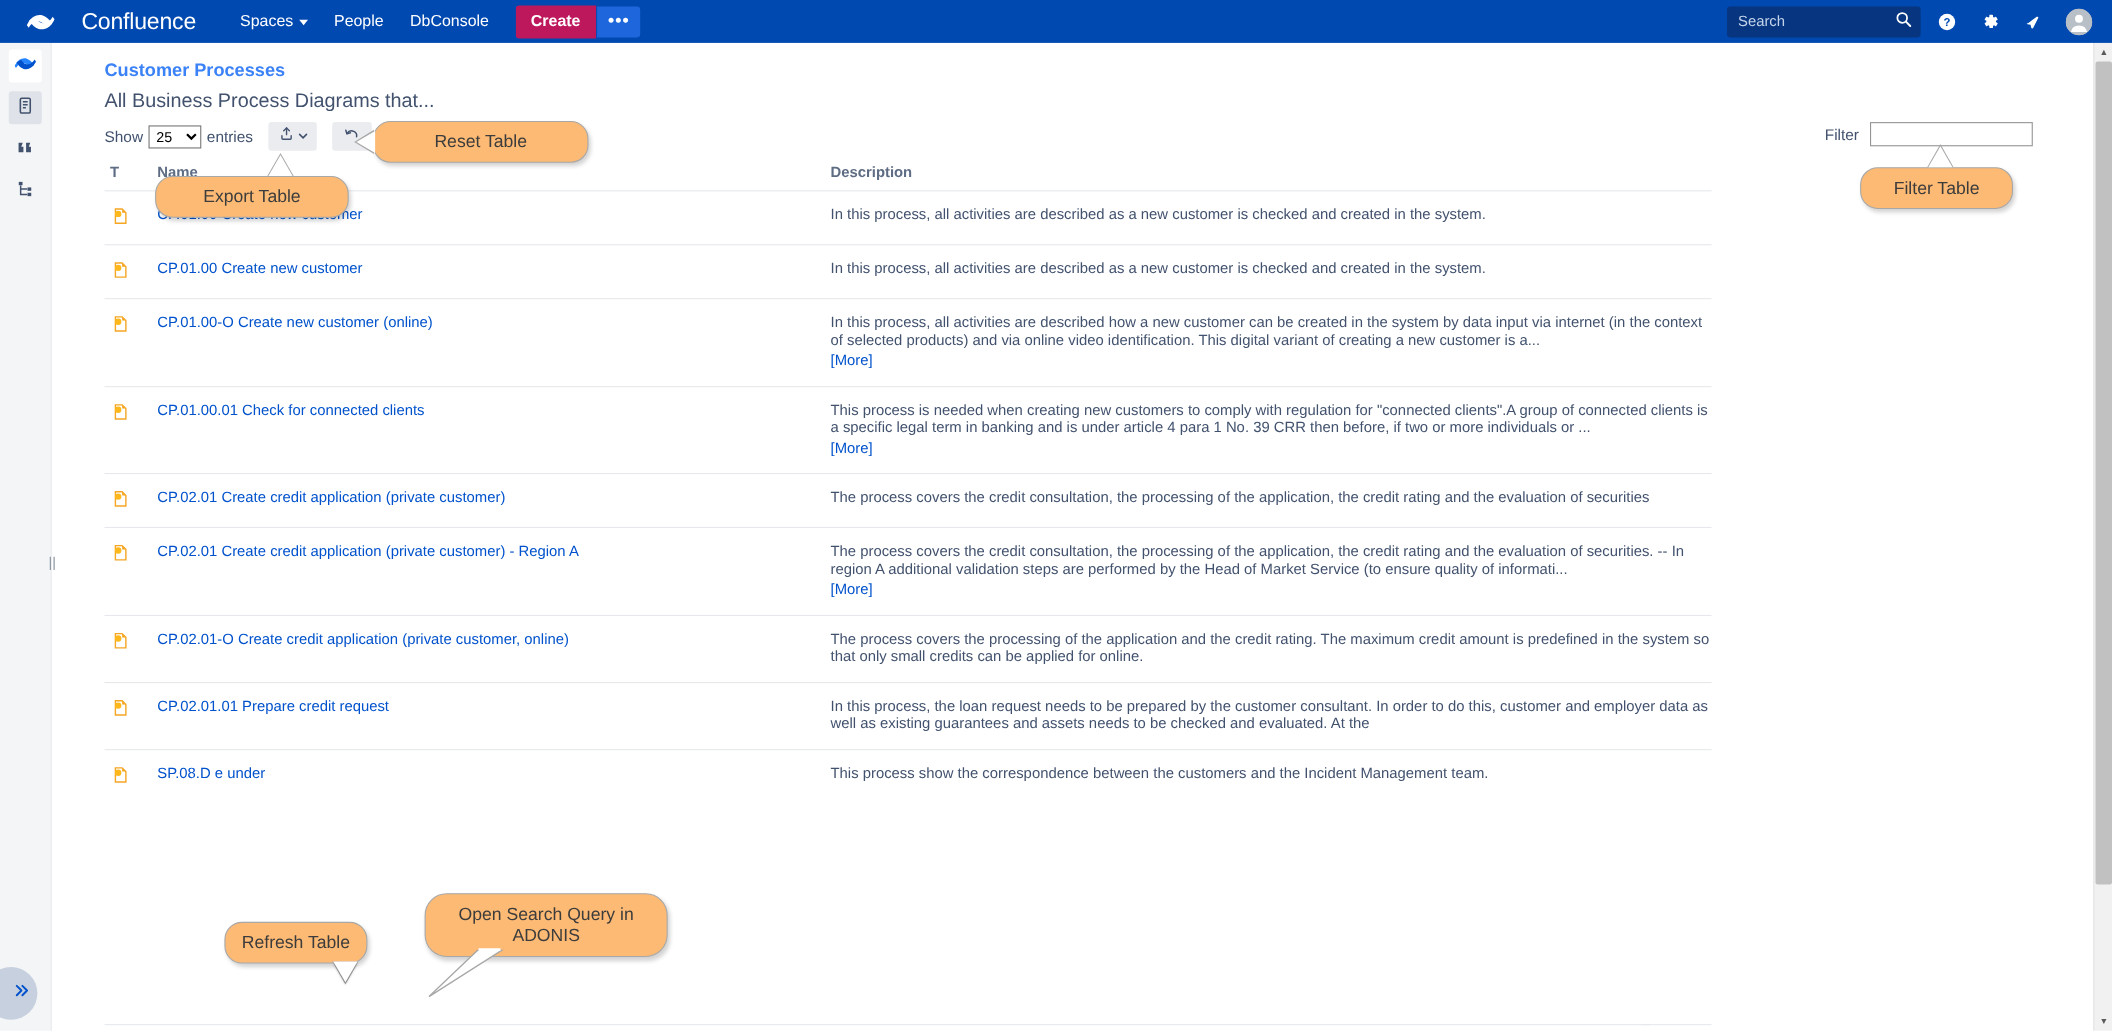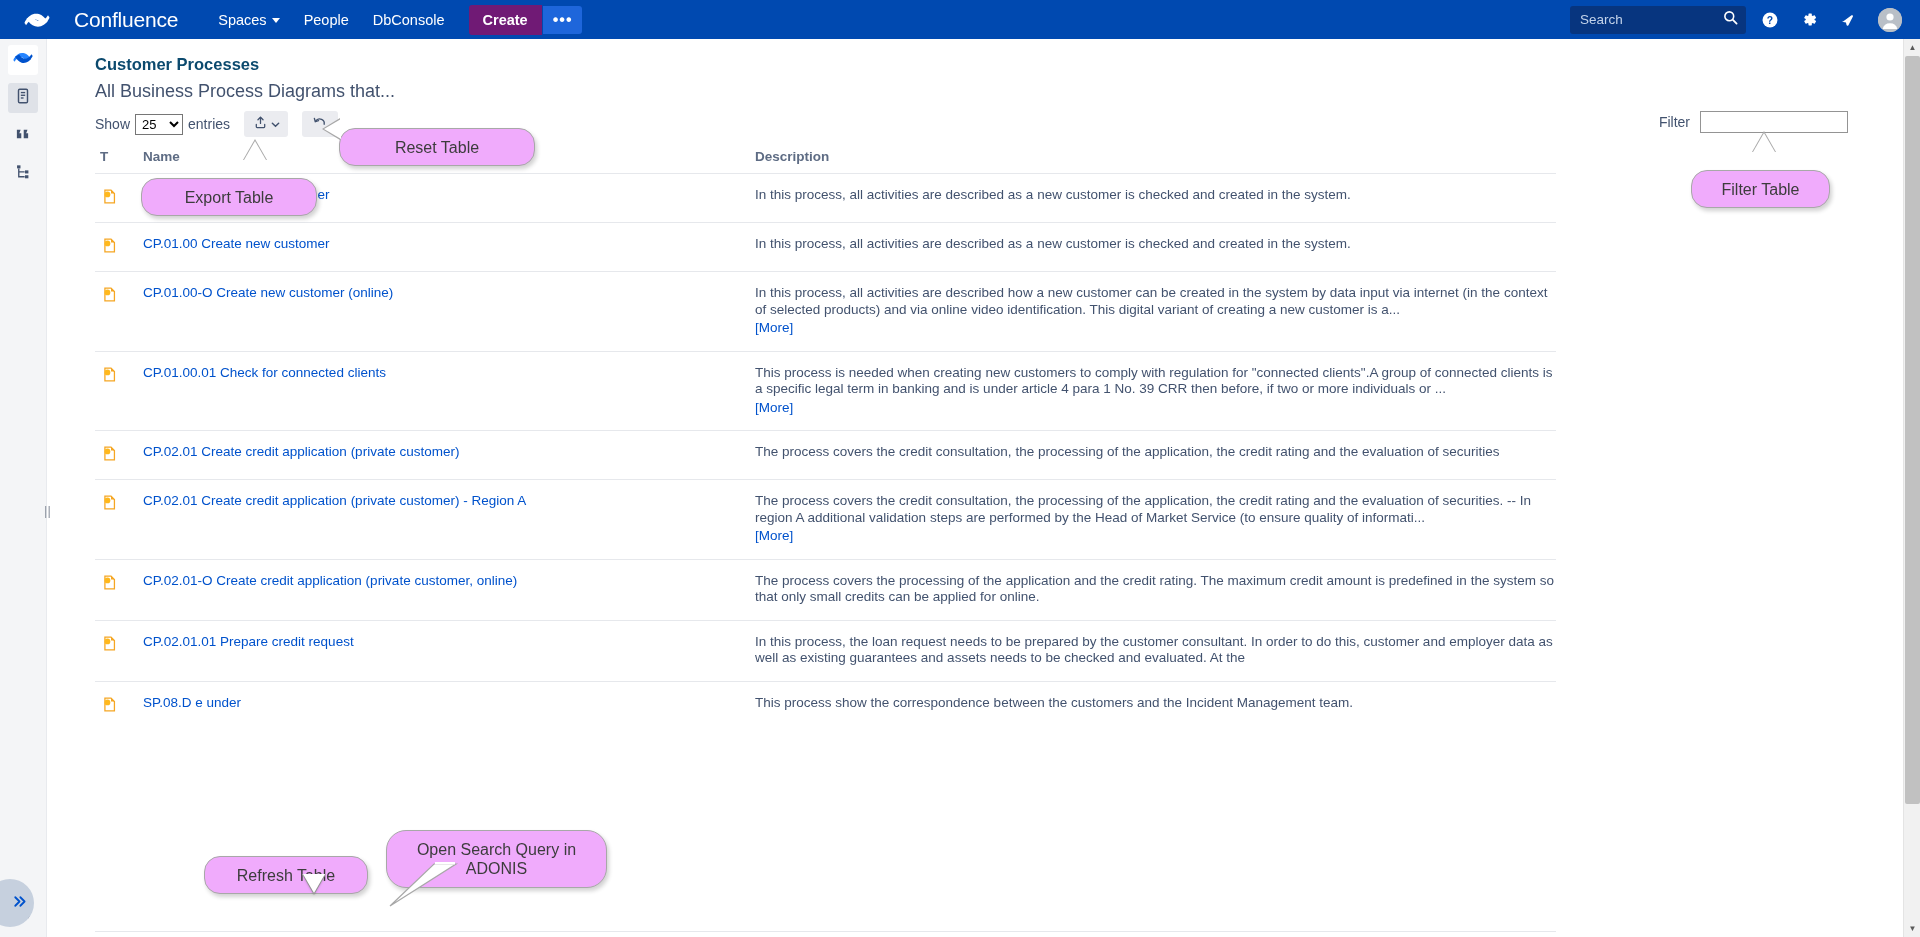--- a/index.html
+++ b/index.html
@@ -34,21 +34,21 @@
   .nav-item {
     color: #fff; font-size: 14.5px; padding: 7px 12px;
     display:flex; align-items:center; gap:5px; cursor: pointer;
     border-radius: 3px;
   }
   .caret-down {
     width:0;height:0;border-left:4px solid transparent;border-right:4px solid transparent;
     border-top:5px solid #fff; display:inline-block; margin-top:2px;
   }
   .create-btn {
-    background:#701a75; color:#fff; font-size:14.5px; font-weight:700;
+    background:#be185d; color:#fff; font-size:14.5px; font-weight:700;
     padding: 7px 14px; margin-left: 12px; border-radius: 3px 0 0 3px; cursor:pointer;
   }
   .create-more {
     background:#1E66DB; color:#fff; font-size:16px; font-weight:700;
     padding: 7px 10px; border-radius: 0 3px 3px 0; cursor:pointer;
     border-left: 1px solid #0049B0; letter-spacing:1px; line-height:14px;
   }
   .nav-right {
     margin-left:auto; display:flex; align-items:center; gap: 9px; margin-right: 18px;
   }
@@ -90,21 +90,21 @@
     display:flex;align-items:center;justify-content:center; color:#8d94a0; font-size:13px;
   }
 
   
   #main {
     position:absolute; top:39px; left:47px; width: 1861px; height: 898px;
     background:#fff; overflow:hidden;
   }
   #page-title {
     position:absolute; left:48px; top:16px;
-    font-size:16.5px; font-weight:700; color:#0c4a6e;
+    font-size:16.5px; font-weight:700; color:#3b82f6;
   }
   #page-sub {
     position:absolute; left:48px; top:42px;
     font-size:18px; color:#42526E;
   }
 
   
   #toolbar { position:absolute; left:48px; top:72px; display:flex; align-items:center; gap:0; }
   .show-label { font-size:14px; color:#42526E; }
   select.len {
@@ -166,25 +166,25 @@
     width:17px;height:17px;display:flex;align-items:center;justify-content:center;
     color:#5a5a5a;font-size:8px; cursor:pointer;
   }
   #sb-thumb {
     position:absolute; top:17px; left:1px; width:15px; height:748px;
     background:#c1c1c1; border-radius:2px; cursor:pointer;
   }
 
   
   .callout {
-    position:absolute; background:#f0abfc; border:1px solid #a8a8a8;
+    position:absolute; background:#fdba74; border:1px solid #a8a8a8;
     border-radius:16px; color:#3c3c3c; font-size:16px;
     display:flex; align-items:center; justify-content:center; text-align:center;
     box-shadow: 2px 3px 4px rgba(0,0,0,.18);
-    z-index: 50; padding: 6px 14px; line-height:19px;margin-top:18px;
+    z-index: 50; padding: 6px 14px; line-height:19px;
   }
   .tip {
     position:absolute; width:0;height:0; z-index:51;
   }
   
   .tail-down::after {
     content:""; position:absolute; left:0; top:0;
     border-left:11px solid transparent; border-right:11px solid transparent;
     border-top:19px solid #fff;
     filter: drop-shadow(0px 2px 1px rgba(0,0,0,.22));
@@ -519,21 +519,21 @@
 <div class="callout" style="left:339px; top:110px; width:196px; height:38px;">
   <span>Reset Table</span>
 </div>
 <div class="tip tail-left" style="left:322px; top:119px;"></div>
 
 <div class="callout" style="left:1691px; top:152px; width:139px; height:38px;">
   <span>Filter Table</span>
 </div>
 <div class="tip tail-up" style="left:1753px; top:131px;"></div>
 
-<div class="callout" style="left:204px; top:838px; width:164px; height:38px;">
+<div class="callout" style="left:204px; top:838px; width:130px; height:38px;">
   <span>Refresh Table</span>
 </div>
 <div class="tip tail-down" style="left:303px; top:874px;"></div>
 
 <div class="callout" style="left:386px; top:812px; width:221px; height:58px; border-radius:20px;">
   <span>Open Search Query in ADONIS</span>
 </div>
 <svg class="slanttail" style="left:386px; top:862px;" width="80" height="46" viewBox="0 0 80 46">
   <polygon points="48,2 70,2 4,44" fill="#ffffff" stroke="#a8a8a8" stroke-width="1.2"></polygon>
   <line x1="49" y1="1" x2="69" y2="1" stroke="#ffffff" stroke-width="3"></line>

